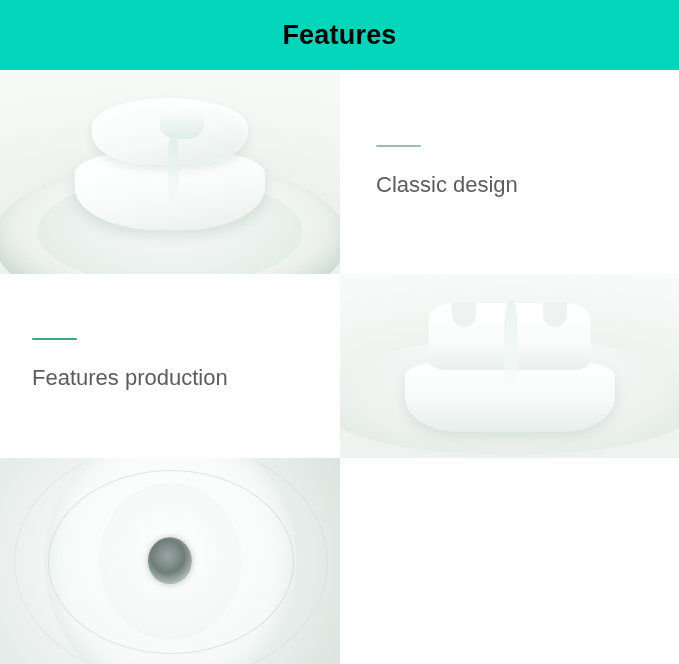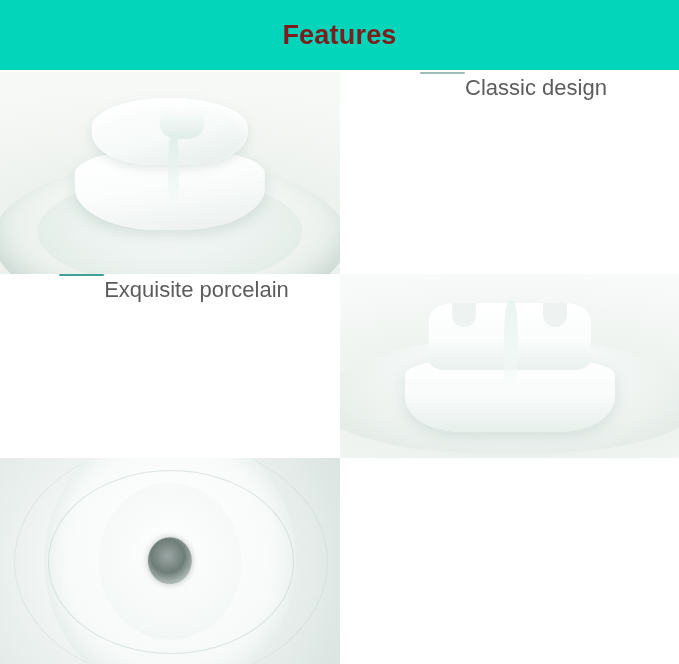--- a/index.html
+++ b/index.html
@@ -27,21 +27,21 @@
     left: 0;
     top: 0;
     width: 679px;
     height: 70px;
     background: #02d5ba;
     display: flex;
     align-items: center;
     justify-content: center;
   }
   .header-title {
-    color: #7f1d1d;
+    color: #000000;
     font-size: 27px;
     font-weight: bold;
     letter-spacing: 0.2px;
     font-family: "Liberation Sans", sans-serif;
   }
 
   
   .row {
     position: absolute;
     left: 0;
@@ -58,21 +58,21 @@
     overflow: hidden;
   }
   .cell-left  { left: 0;     width: 340px; }
   .cell-right { left: 340px; width: 339px; }
 
   
   .caption {
     position: absolute;
     box-sizing: border-box;
     display: flex;
-    flex-direction: row;
+    flex-direction: column;
     justify-content: center;
     background: #ffffff;
     height: 100%;
   }
   .caption-pad-left   { padding-left: 32px;  padding-right: 24px; }
   .caption-pad-center { padding-left: 36px;  padding-right: 28px; }
 
   .accent-rule {
     width: 45px;
     height: 2px;
@@ -297,21 +297,21 @@
       <div class="accent-rule accent-muted"></div>
       <div class="caption-text">Classic design</div>
     </div>
 
   </div>
 
   <div class="row row-2">
 
     <div class="cell cell-left caption caption-pad-left">
       <div class="accent-rule accent-teal"></div>
-      <div class="caption-text">Exquisite porcelain</div>
+      <div class="caption-text">Features production</div>
     </div>
 
     <div class="cell cell-right">
       <div class="photo photo-b">
         <div class="bowl"></div>
         <div class="pedestal"></div>
         <div class="crown"></div>
         <div class="notch notch-l"></div>
         <div class="notch notch-r"></div>
         <div class="jet"></div>

